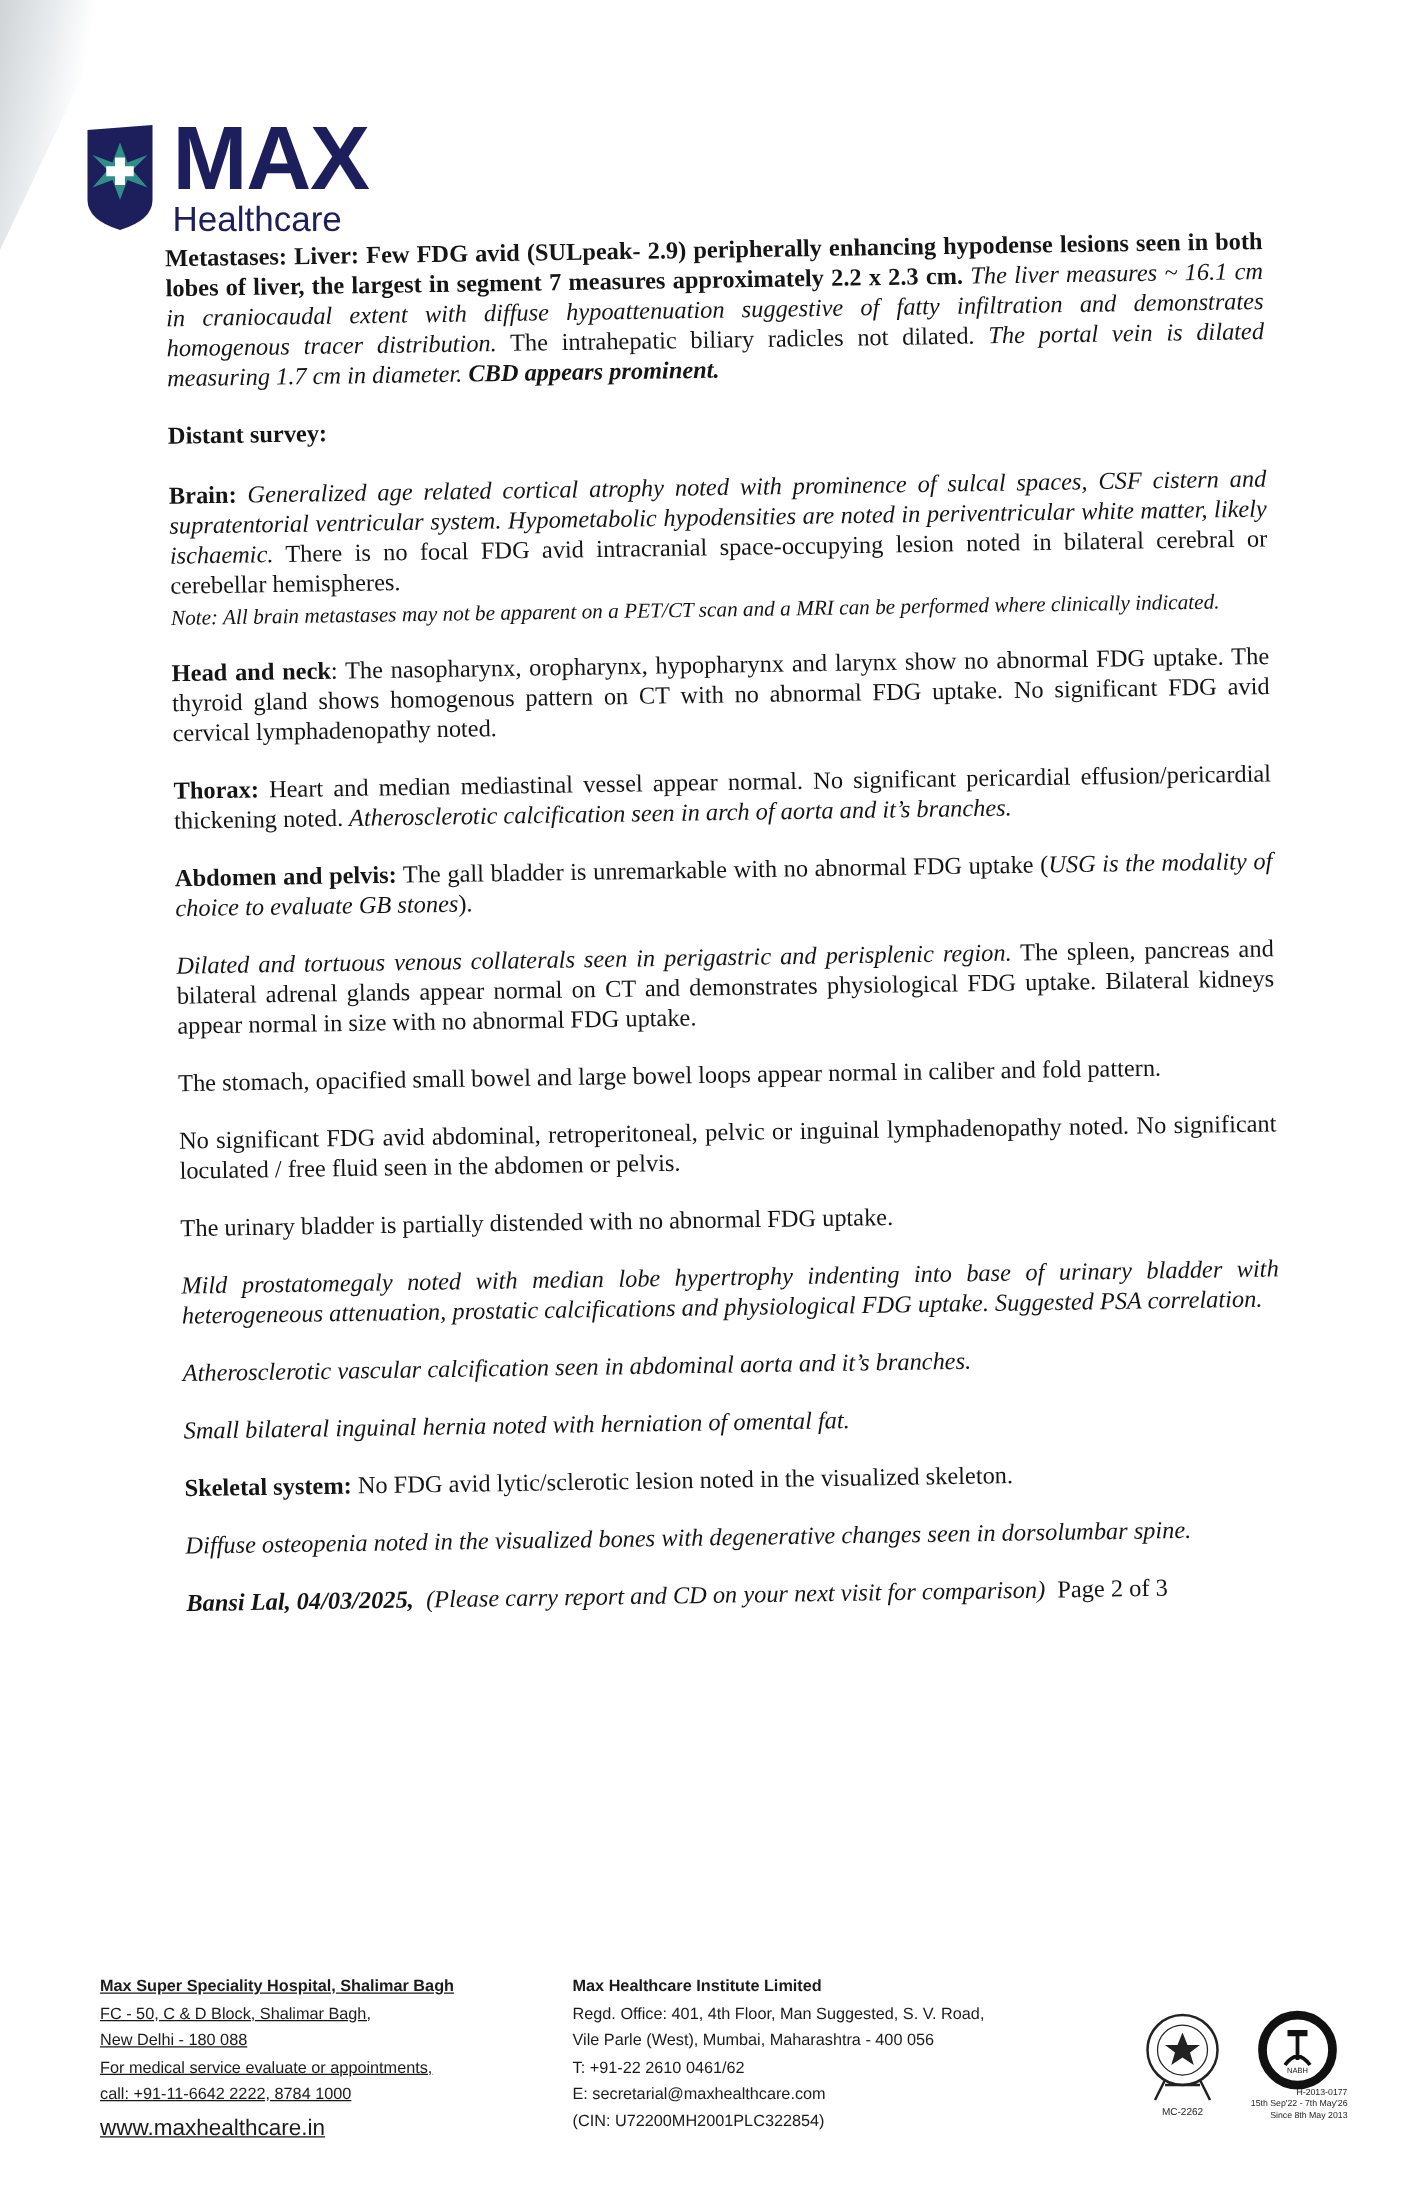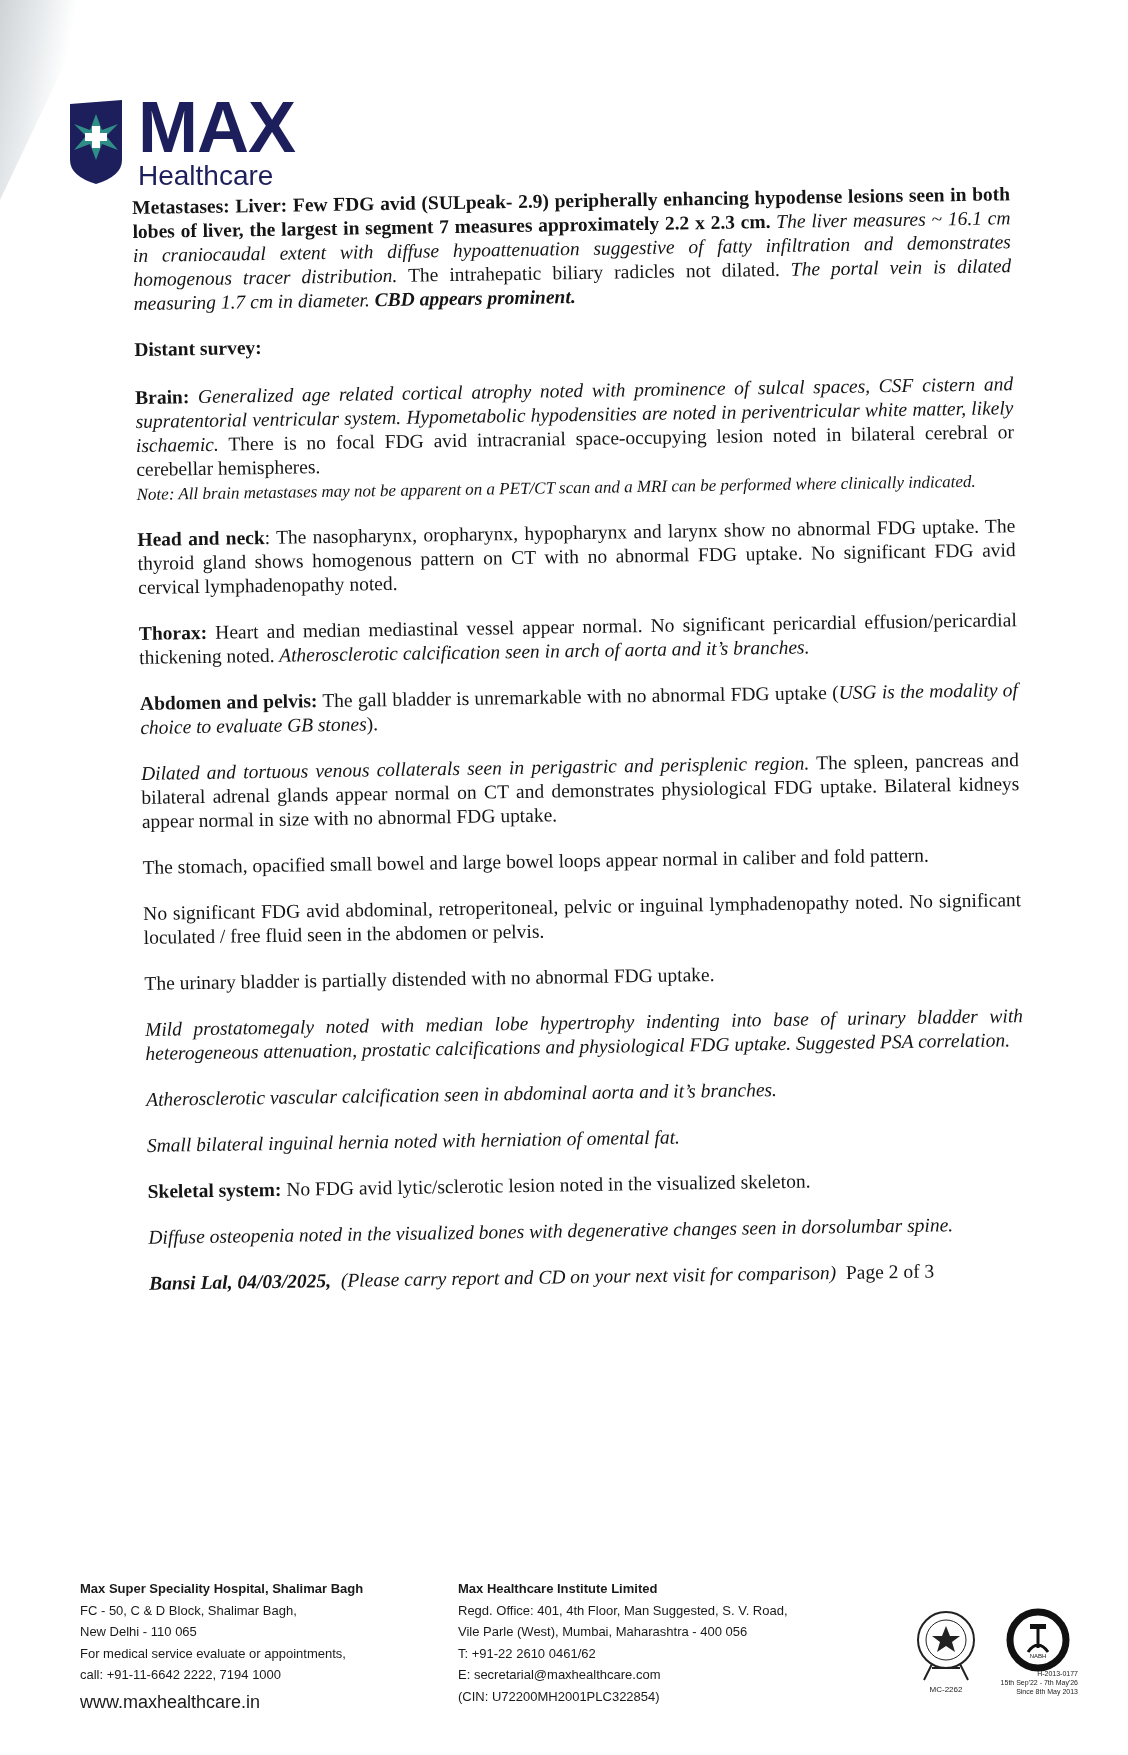--- a/index.html
+++ b/index.html
@@ -34,21 +34,21 @@
   .b { font-weight: 700; }
   .i { font-style: italic; }
   .note { font-size: 17px; line-height: 22px; font-style: italic; margin-top: -20px !important; }
   .heading { font-weight: 700; margin: 0 0 24px 0; }
   .sig { margin-top: 10px; }
   .footer {
     position: absolute; top: 1578px; left: 80px; right: 40px; height: 150px;
     font-family: "Liberation Sans", sans-serif; font-size: 13px; line-height: 21.5px; color: #1a1a1a;
   }
   .fcol { position: absolute; top: 0; }
-  .fcol1 { left: 0; }
+  .fcol1 { left: 0; text-decoration: underline; }
   .fcol2 { left: 378px; }
   .fbold { font-weight: 700; }
   .fweb { margin-top: 6px; font-size: 18px; }
   .seals { position: absolute; left: 830px; top: 28px; width: 220px; height: 110px; }
 </style>
 </head>
 <body>
 
 <div class="edge-shadow"></div>
 
@@ -112,23 +112,23 @@
     <span class="b i">Bansi Lal, 04/03/2025,</span>&nbsp;
     <span class="i">(Please carry report and CD on your next visit for comparison)</span>&nbsp;
     <span>Page 2 of 3</span>
   </p>
 </div>
 
 <div class="footer">
   <div class="fcol fcol1">
     <div class="fbold">Max Super Speciality Hospital, Shalimar Bagh</div>
     <div>FC - 50, C &amp; D Block, Shalimar Bagh,</div>
-    <div>New Delhi - 110 065</div>
+    <div>New Delhi - 180 088</div>
     <div>For medical service evaluate or appointments,</div>
-    <div>call: +91-11-6642 2222, 7194 1000</div>
+    <div>call: +91-11-6642 2222, 8784 1000</div>
     <div class="fweb">www.maxhealthcare.in</div>
   </div>
   <div class="fcol fcol2">
     <div class="fbold">Max Healthcare Institute Limited</div>
     <div>Regd. Office: 401, 4th Floor, Man Suggested, S. V. Road,</div>
     <div>Vile Parle (West), Mumbai, Maharashtra - 400 056</div>
     <div>T: +91-22 2610 0461/62</div>
     <div>E: secretarial@maxhealthcare.com</div>
     <div style="margin-top:0">(CIN: U72200MH2001PLC322854)</div>
   </div>

